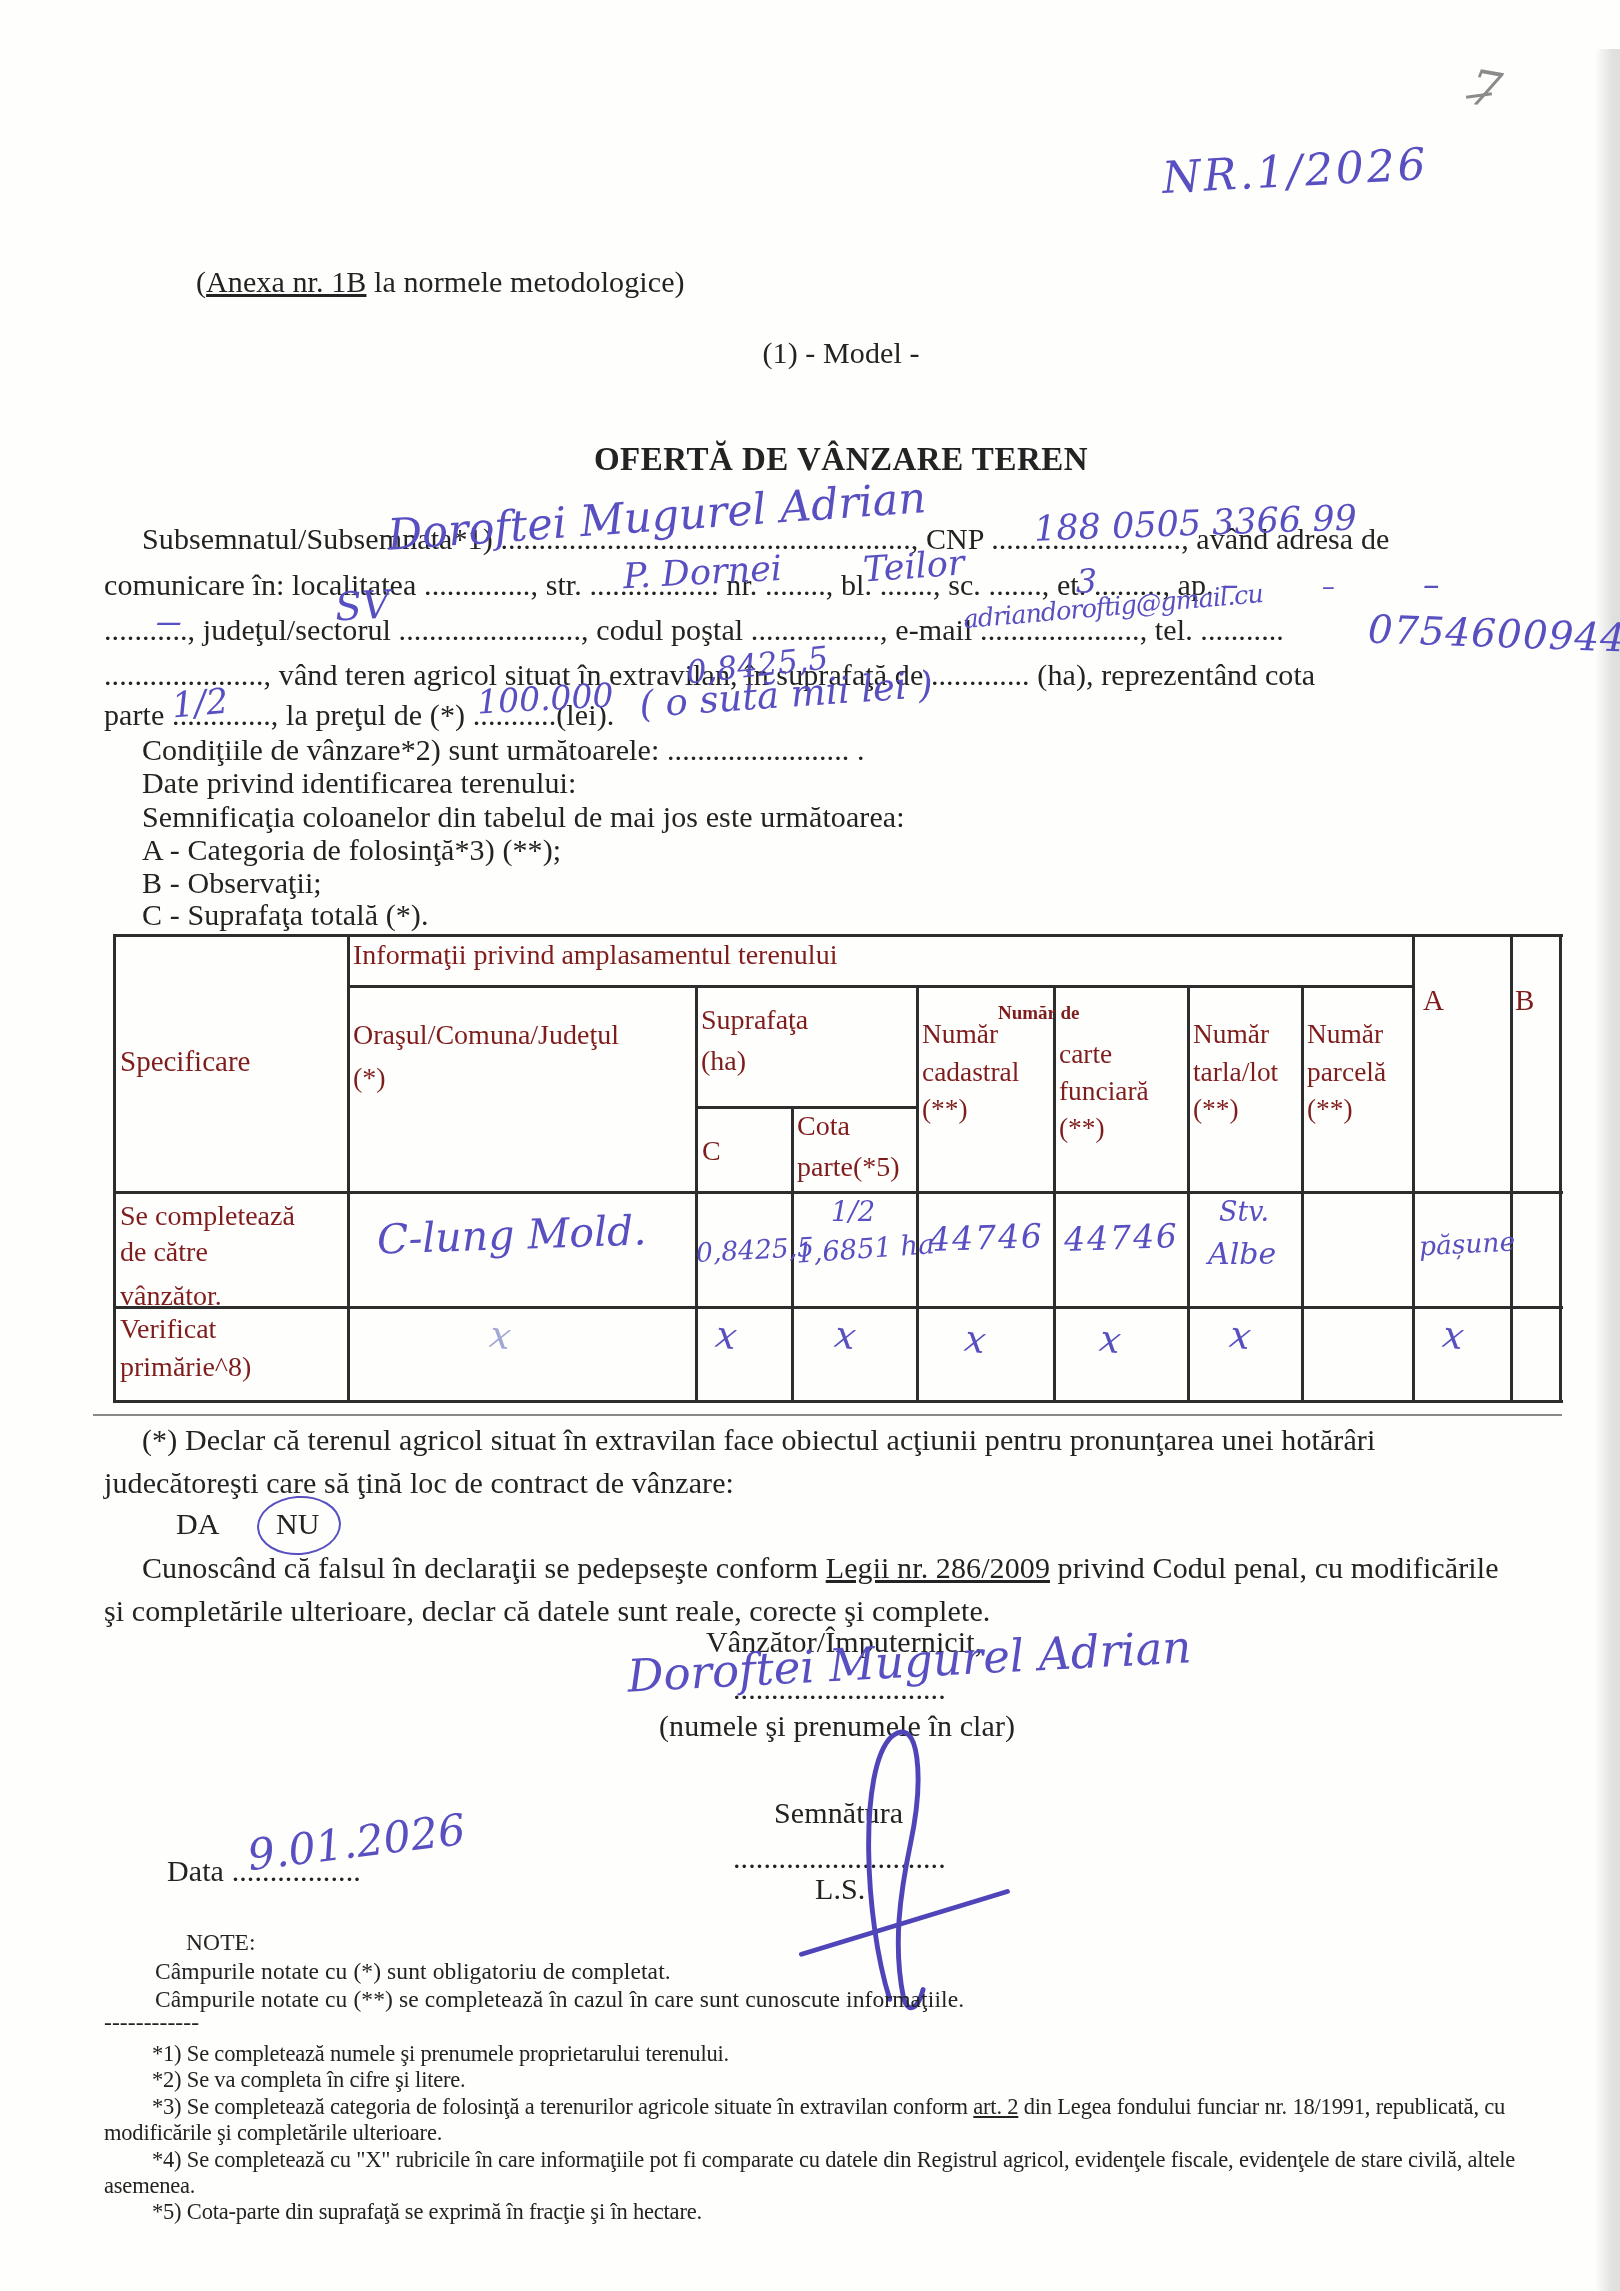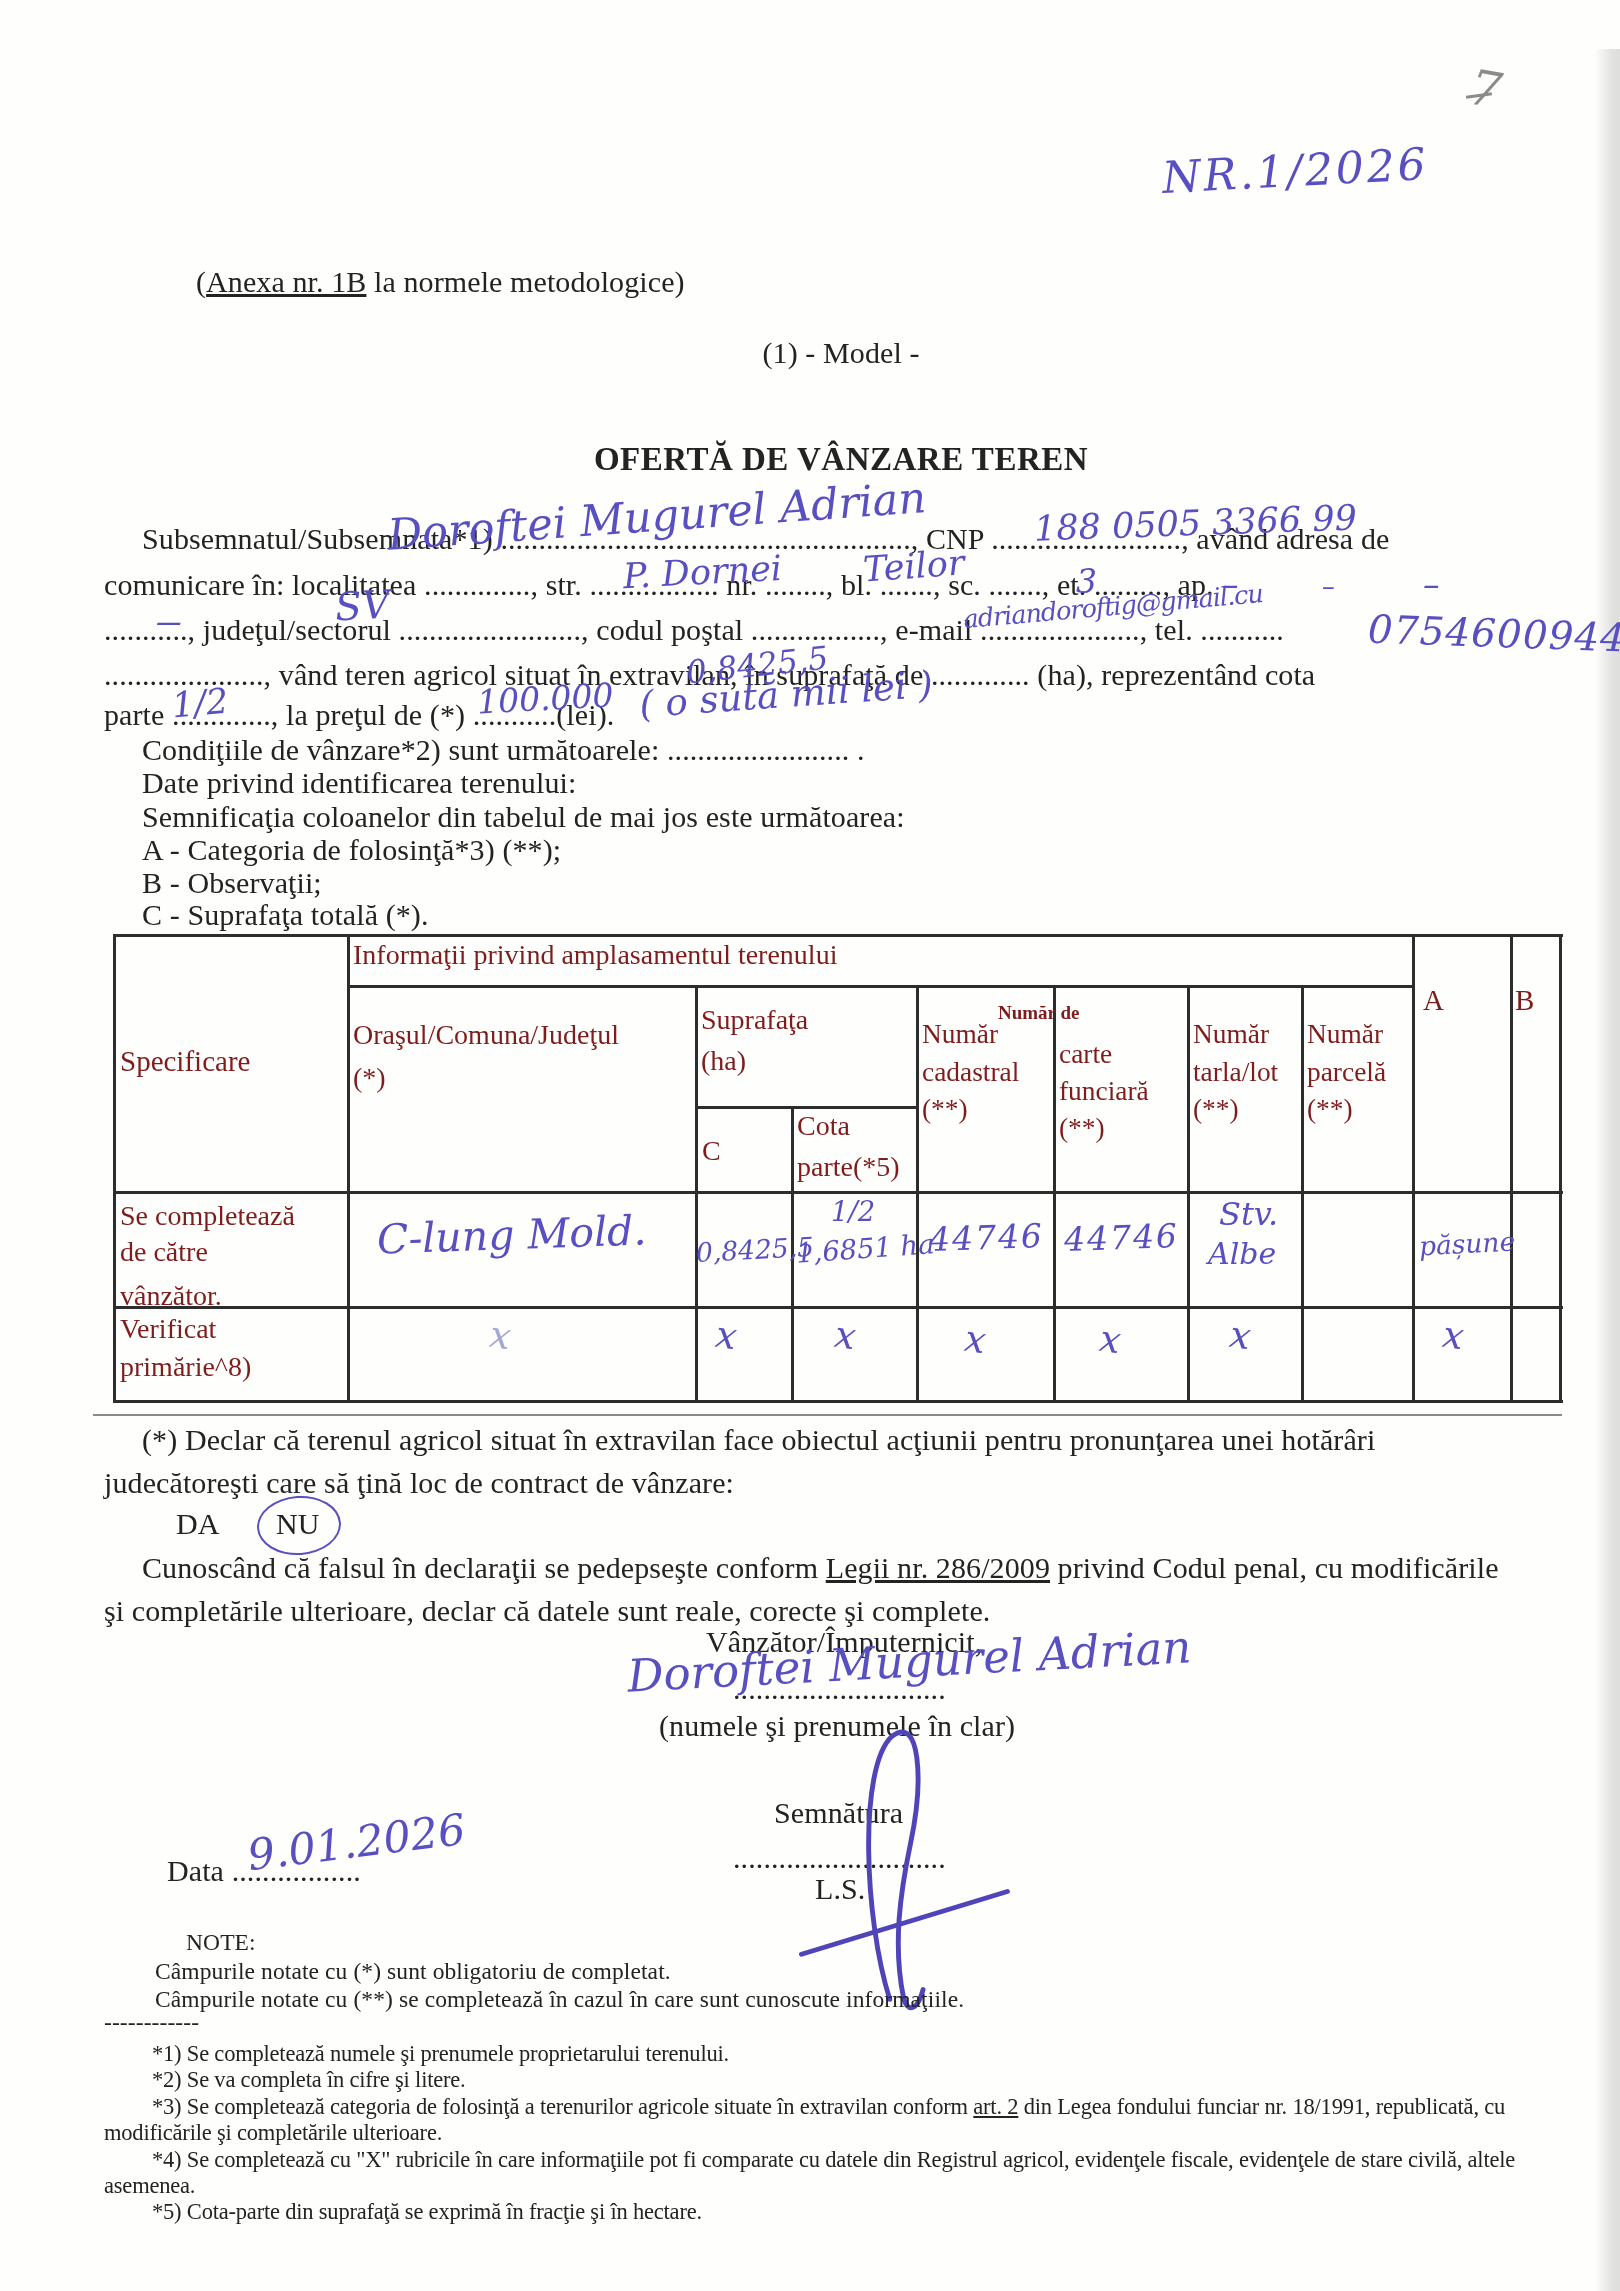--- a/index.html
+++ b/index.html
@@ -120,21 +120,21 @@
   <div class="tcell" style="left:120px;top:1272px;margin-top:8px;">vânzător.</div>
   <div class="tcell" style="left:120px;top:1313px;">Verificat</div>
   <div class="tcell" style="left:120px;top:1351px;">primărie^8)</div>
 
   <div class="hw" style="left:377px;top:1215px;font-size:41px;transform:rotate(-2deg);">C-lung Mold.</div>
   <div class="hw" style="left:696px;top:1237px;font-size:26.5px;transform:rotate(-3deg);">0,8425,5</div>
   <div class="hw" style="left:831px;top:1198px;font-size:27.4px;">1/2</div>
   <div class="hw" style="left:796px;top:1235px;font-size:27.4px;transform:rotate(-4deg);">1,6851 ha</div>
   <div class="hw" style="left:929px;top:1221px;font-size:33px;letter-spacing:2px;transform:rotate(-2deg);">44746</div>
   <div class="hw" style="left:1064px;top:1221px;font-size:33px;letter-spacing:2px;transform:rotate(-2deg);">44746</div>
-  <div class="hw" style="left:1219px;top:1198px;font-size:32px;">Stv.</div>
+  <div class="hw" style="left:1219px;top:1198px;font-size:27px;">Stv.</div>
   <div class="hw" style="left:1208px;top:1239px;font-size:30px;">Albe</div>
   <div class="hw" style="left:1419px;top:1231px;font-size:26.5px;transform:rotate(-3deg);">pășune</div>
 
   <div class="hw hw-light xmark" style="left:490px;top:1317px;">x</div>
   <div class="hw xmark" style="left:716px;top:1317px;">x</div>
   <div class="hw xmark" style="left:835px;top:1317px;">x</div>
   <div class="hw xmark" style="left:965px;top:1321px;">x</div>
   <div class="hw xmark" style="left:1100px;top:1321px;">x</div>
   <div class="hw xmark" style="left:1230px;top:1317px;">x</div>
   <div class="hw xmark" style="left:1443px;top:1317px;">x</div>

